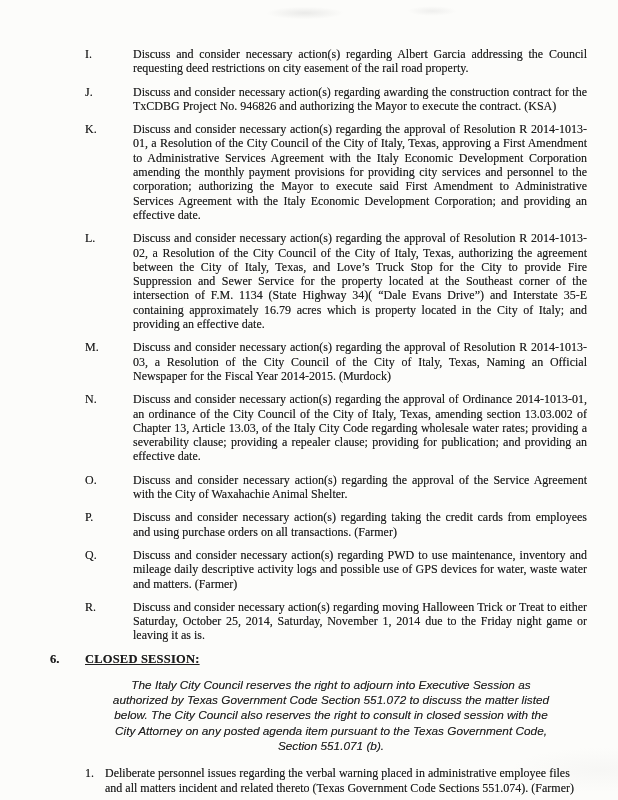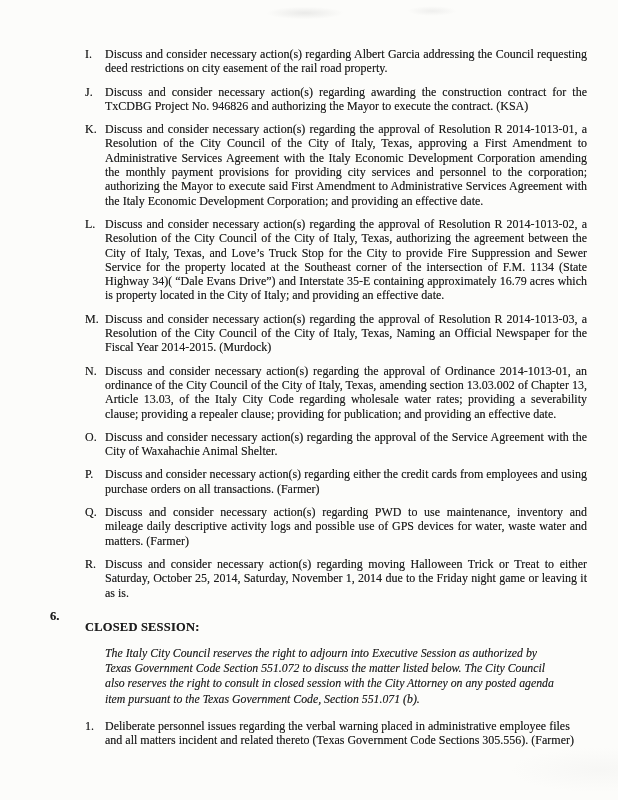--- a/index.html
+++ b/index.html
@@ -33,44 +33,46 @@
     margin: 0 0 9px 35px;     
     font-size: 12px;
     line-height: 14.3px;
   }
   .agenda-list .item .marker {
     flex: 0 0 20px;            
   }
   .agenda-list .item .itext {
     flex: 1;
     text-align: justify;
+    margin-left: 28px;
   }
   
   .cs-heading-row {
     display: flex;
     margin-top: 7px;
     font-size: 12.5px;
     line-height: 15px;
     font-weight: bold;
   }
   .cs-number {
     flex: 0 0 35px;            
   }
   .cs-heading {
+    text-decoration: underline;
     letter-spacing: 0.2px;
-    margin-top: 11px;
   }
   .cs-notice {
     margin: 11px 0 0 55px;     
     width: 452px;
-    font-family: Liberation Serif, serif;
+    font-family: Liberation Sans, sans-serif;
     font-style: italic;
     font-size: 11.8px;
     line-height: 15.3px;
     color: #262626;
+    text-align: center;
   }
   .cs-item {
     display: flex;
     margin: 12px 0 0 35px;     
     font-size: 12px;
     line-height: 14.5px;
   }
   .cs-item .marker {
     flex: 0 0 20px;
   }
@@ -109,38 +111,38 @@
         <div class="item">
           <span class="marker">N.</span>
           <span class="itext">Discuss and consider necessary action(s) regarding the approval of Ordinance 2014-1013-01, an ordinance of the City Council of the City of Italy, Texas, amending section 13.03.002 of Chapter 13, Article 13.03, of the Italy City Code regarding wholesale water rates; providing a severability clause; providing a repealer clause; providing for publication; and providing an effective date.</span>
         </div>
         <div class="item">
           <span class="marker">O.</span>
           <span class="itext">Discuss and consider necessary action(s) regarding the approval of the Service Agreement with the City of Waxahachie Animal Shelter.</span>
         </div>
         <div class="item">
           <span class="marker">P.</span>
-          <span class="itext">Discuss and consider necessary action(s) regarding either the credit cards from employees and using purchase orders on all transactions. (Farmer)</span>
+          <span class="itext">Discuss and consider necessary action(s) regarding taking the credit cards from employees and using purchase orders on all transactions. (Farmer)</span>
         </div>
         <div class="item">
           <span class="marker">Q.</span>
           <span class="itext">Discuss and consider necessary action(s) regarding PWD to use maintenance, inventory and mileage daily descriptive activity logs and possible use of GPS devices for water, waste water and matters. (Farmer)</span>
         </div>
         <div class="item">
           <span class="marker">R.</span>
           <span class="itext">Discuss and consider necessary action(s) regarding moving Halloween Trick or Treat to either Saturday, October 25, 2014, Saturday, November 1, 2014 due to the Friday night game or leaving it as is.</span>
         </div>
       </div>
 
     <div class="cs-heading-row">
       <span class="cs-number">6.</span>
       <span class="cs-heading">CLOSED SESSION:</span>
     </div>
 
     <div class="cs-notice">The Italy City Council reserves the right to adjourn into Executive Session as authorized by Texas Government Code Section 551.072 to discuss the matter listed below.  The City Council also reserves the right to consult in closed session with the City Attorney on any posted agenda item pursuant to the Texas Government Code, Section 551.071 (b).</div>
 
     <div class="cs-item">
       <span class="marker">1.</span>
-      <span class="itext">Deliberate personnel issues regarding the verbal warning placed in administrative employee files and all matters incident and related thereto (Texas Government Code Sections 305.556). (Farmer)</span>
+      <span class="itext">Deliberate personnel issues regarding the verbal warning placed in administrative employee files and all matters incident and related thereto (Texas Government Code Sections 551.074). (Farmer)</span>
     </div>
 
   </div>
 </div>
 
 </body></html>

